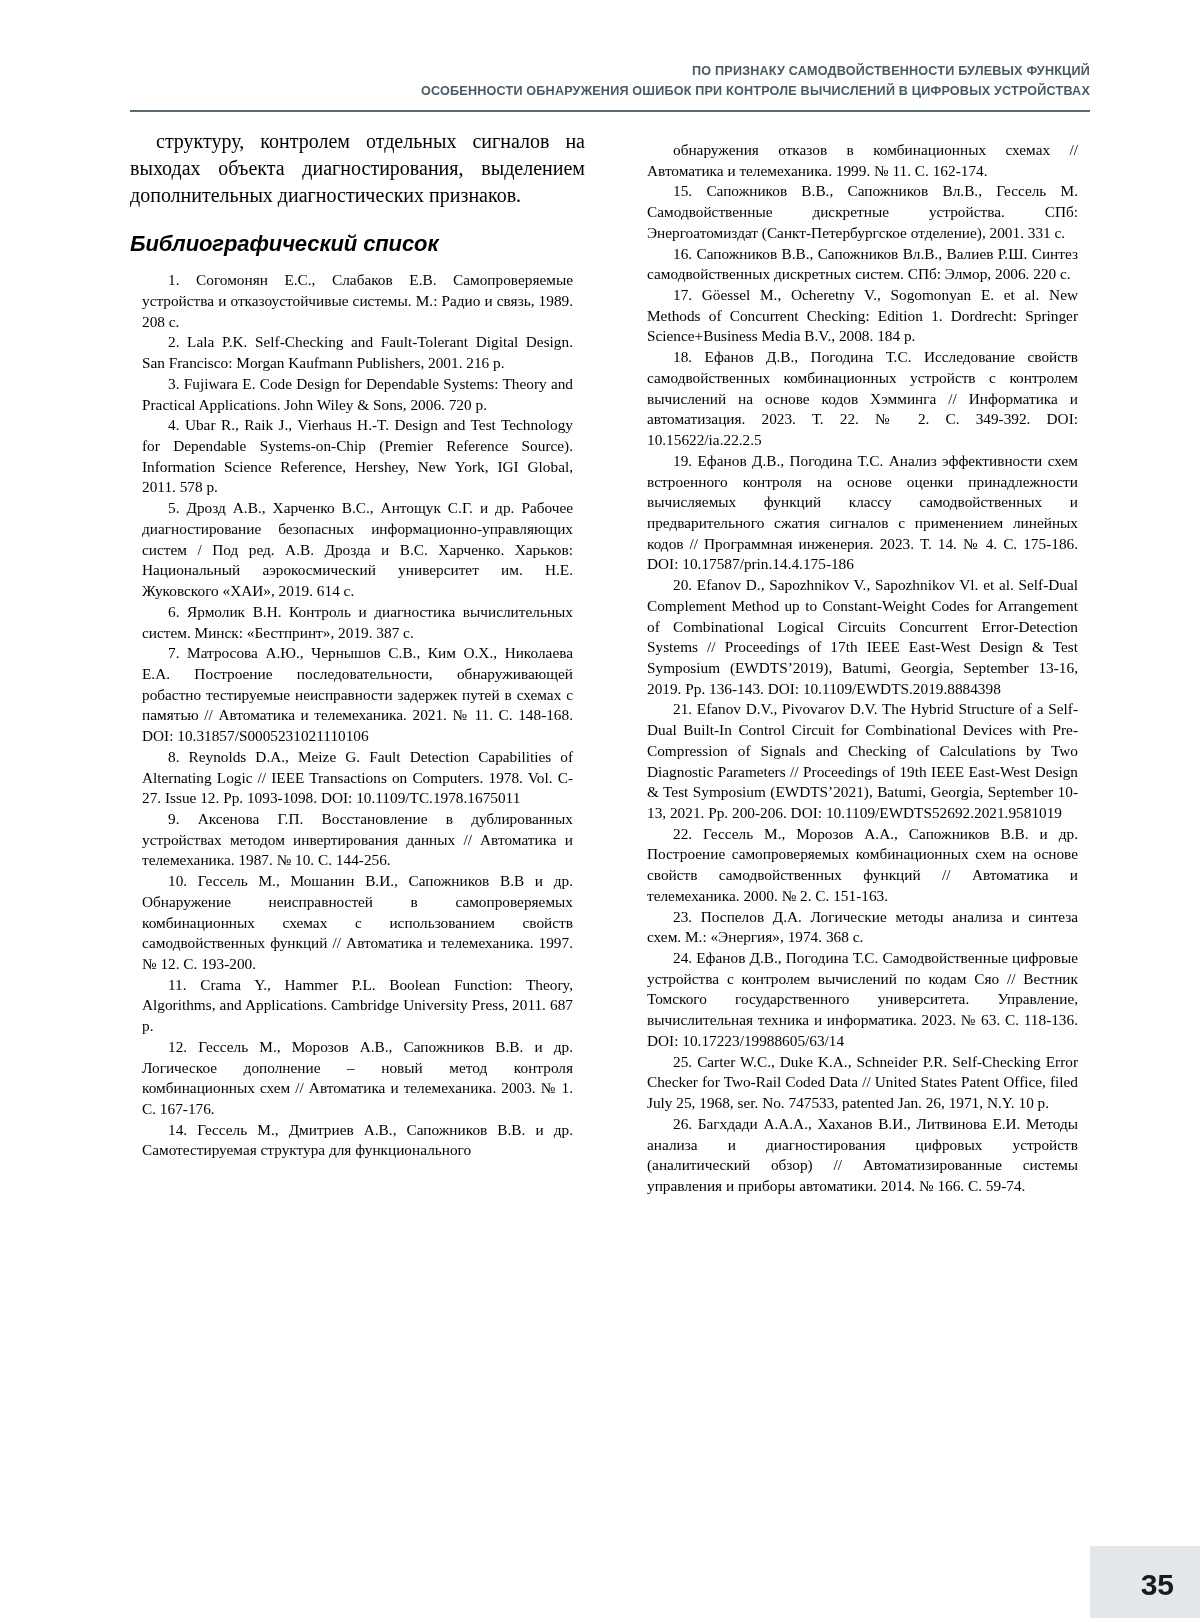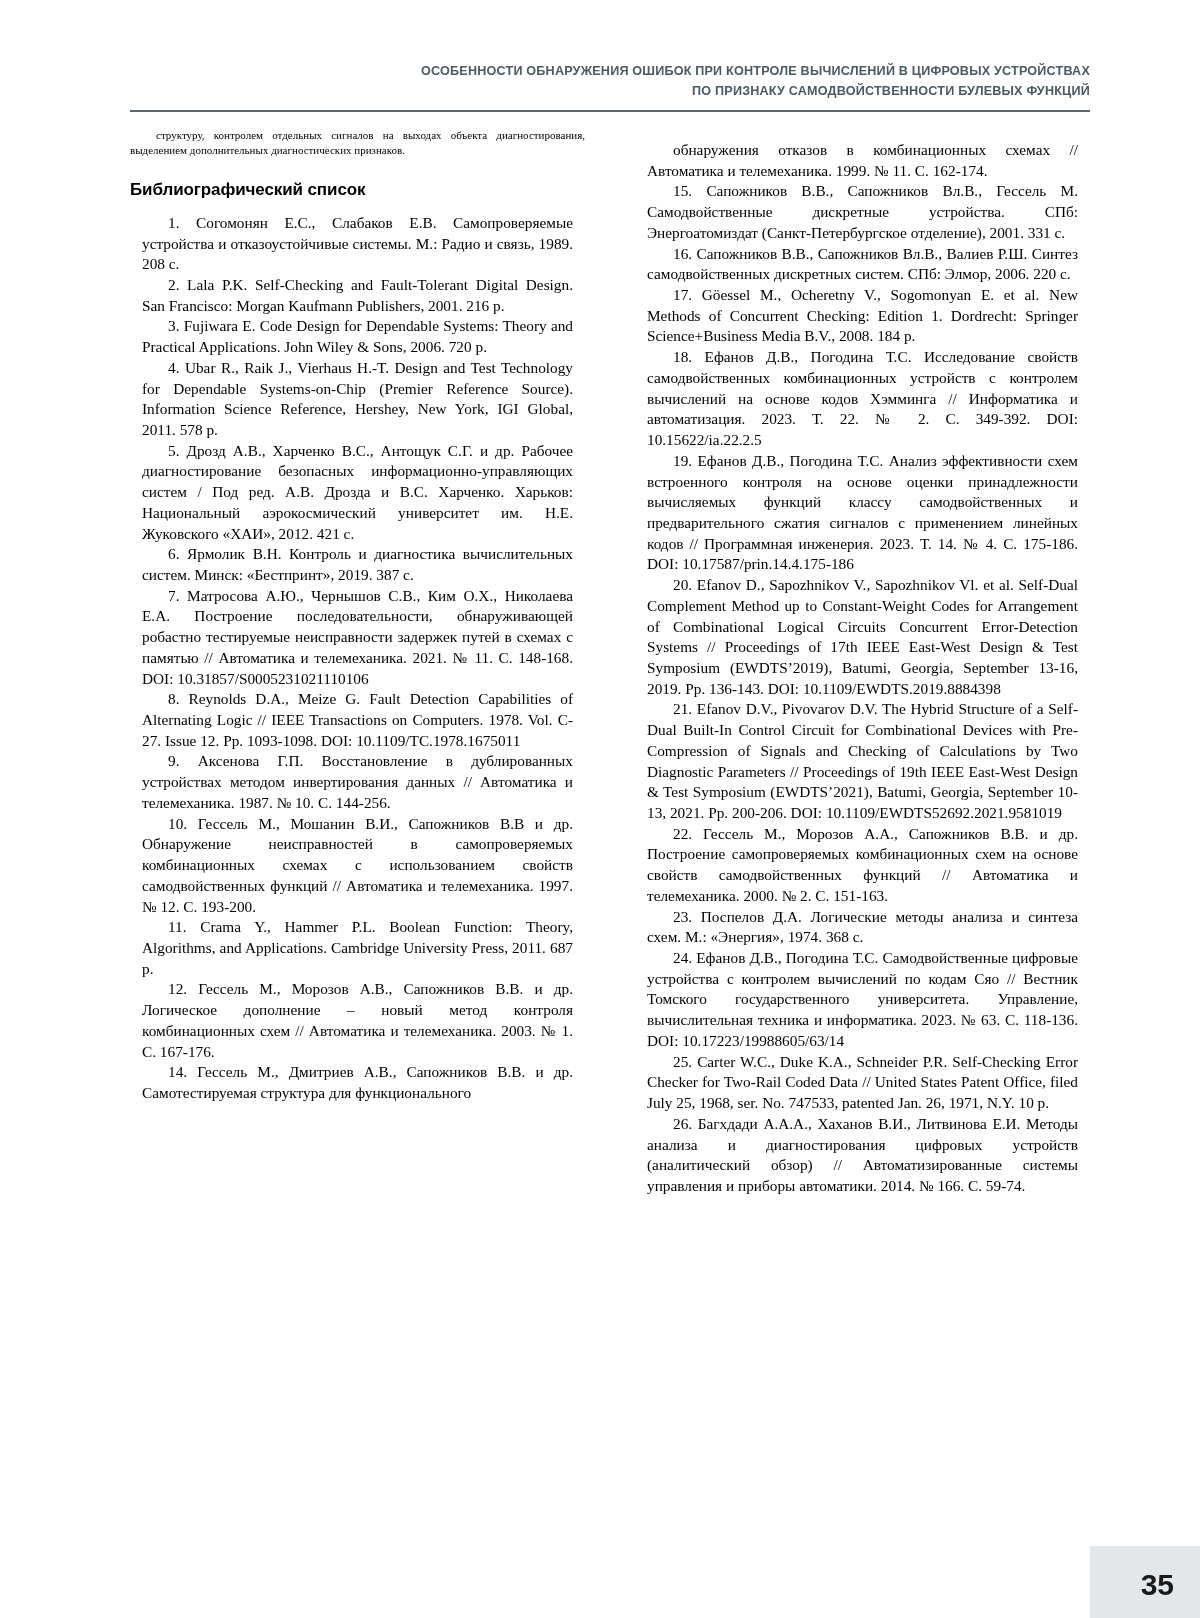--- a/index.html
+++ b/index.html
@@ -53,32 +53,33 @@
   .col {
     position: absolute;
     top: 0;
     width: 455px;
   }
   .col-left { left: 0; }
   .col-right { left: 505px; }
 
   p.para {
     margin: 0;
-    font-size: 11px;
+    font-size: 20px;
     line-height: 1.355;
     text-align: justify;
     text-indent: 26px;
     hyphens: manual;
   }
 
   h2.section-title {
     margin: 22px 0 13px 0;
     font-family: "Liberation Sans", sans-serif;
     font-weight: bold;
-    font-size: 17px;
+    font-style: italic;
+    font-size: 22px;
     color: #000;
     text-indent: 0;
     letter-spacing: -0.1px;
   }
 
   .ref-list {
     margin: 12px;
     padding: 0;
     list-style: none;
   }
@@ -115,39 +116,39 @@
     height: 138px;
     text-align: right;
   }
 </style>
 </head>
 <body>
 
 <div class="page">
 
   <div class="running-head">
+    <div>ПО ПРИЗНАКУ САМОДВОЙСТВЕННОСТИ БУЛЕВЫХ ФУНКЦИЙ</div>
     <div>ОСОБЕННОСТИ ОБНАРУЖЕНИЯ ОШИБОК ПРИ КОНТРОЛЕ ВЫЧИСЛЕНИЙ В ЦИФРОВЫХ УСТРОЙСТВАХ</div>
-    <div>ПО ПРИЗНАКУ САМОДВОЙСТВЕННОСТИ БУЛЕВЫХ ФУНКЦИЙ</div>
   </div>
 
   <div class="head-rule"></div>
 
   <div class="columns">
 
     <div class="col col-left">
       <p class="para">структуру, контролем отдельных сигналов на выходах объекта диагностирования, выделением дополнительных диагностических признаков.</p>
 
       <h2 class="section-title">Библиографический список</h2>
 
       <ul class="ref-list">
         <li>1. Согомонян Е.С., Слабаков Е.В. Самопроверяемые устройства и отказоустойчивые системы. М.: Радио и связь, 1989. 208 с.</li>
         <li>2. Lala P.K. Self-Checking and Fault-Tolerant Digital Design. San Francisco: Morgan Kaufmann Publishers, 2001. 216 p.</li>
         <li>3. Fujiwara E. Code Design for Dependable Systems: Theory and Practical Applications. John Wiley &amp; Sons, 2006. 720 p.</li>
         <li>4. Ubar R., Raik J., Vierhaus H.-T. Design and Test Technology for Dependable Systems-on-Chip (Premier Reference Source). Information Science Reference, Hershey, New York, IGI Global, 2011. 578 p.</li>
-        <li>5. Дрозд А.В., Харченко В.С., Антощук С.Г. и др. Рабочее диагностирование безопасных информационно-управляющих систем / Под ред. А.В. Дрозда и В.С. Харченко. Харьков: Национальный аэрокосмический университет им. Н.Е. Жуковского «ХАИ», 2012. 421 с.</li>
+        <li>5. Дрозд А.В., Харченко В.С., Антощук С.Г. и др. Рабочее диагностирование безопасных информационно-управляющих систем / Под ред. А.В. Дрозда и В.С. Харченко. Харьков: Национальный аэрокосмический университет им. Н.Е. Жуковского «ХАИ», 2019. 614 с.</li>
         <li>6. Ярмолик В.Н. Контроль и диагностика вычислительных систем. Минск: «Бестпринт», 2019. 387 с.</li>
         <li>7. Матросова А.Ю., Чернышов С.В., Ким О.Х., Николаева Е.А. Построение последовательности, обнаруживающей робастно тестируемые неисправности задержек путей в схемах с памятью // Автоматика и телемеханика. 2021. № 11. С. 148-168. DOI: 10.31857/S0005231021110106</li>
         <li>8. Reynolds D.A., Meize G. Fault Detection Capabilities of Alternating Logic // IEEE Transactions on Computers. 1978. Vol. C-27. Issue 12. Pp. 1093-1098. DOI: 10.1109/TC.1978.1675011</li>
         <li>9. Аксенова Г.П. Восстановление в дублированных устройствах методом инвертирования данных // Автоматика и телемеханика. 1987. № 10. С. 144-256.</li>
         <li>10. Гессель М., Мошанин В.И., Сапожников В.В и др. Обнаружение неисправностей в самопроверяемых комбинационных схемах с использованием свойств самодвойственных функций // Автоматика и телемеханика. 1997. № 12. С. 193-200.</li>
         <li>11. Crama Y., Hammer P.L. Boolean Function: Theory, Algorithms, and Applications. Cambridge University Press, 2011. 687 p.</li>
         <li>12. Гессель М., Морозов А.В., Сапожников В.В. и др. Логическое дополнение – новый метод контроля комбинационных схем // Автоматика и телемеханика. 2003. № 1. С. 167-176.</li>
         <li>14. Гессель М., Дмитриев А.В., Сапожников В.В. и др. Самотестируемая структура для функционального</li>
       </ul>
     </div>

